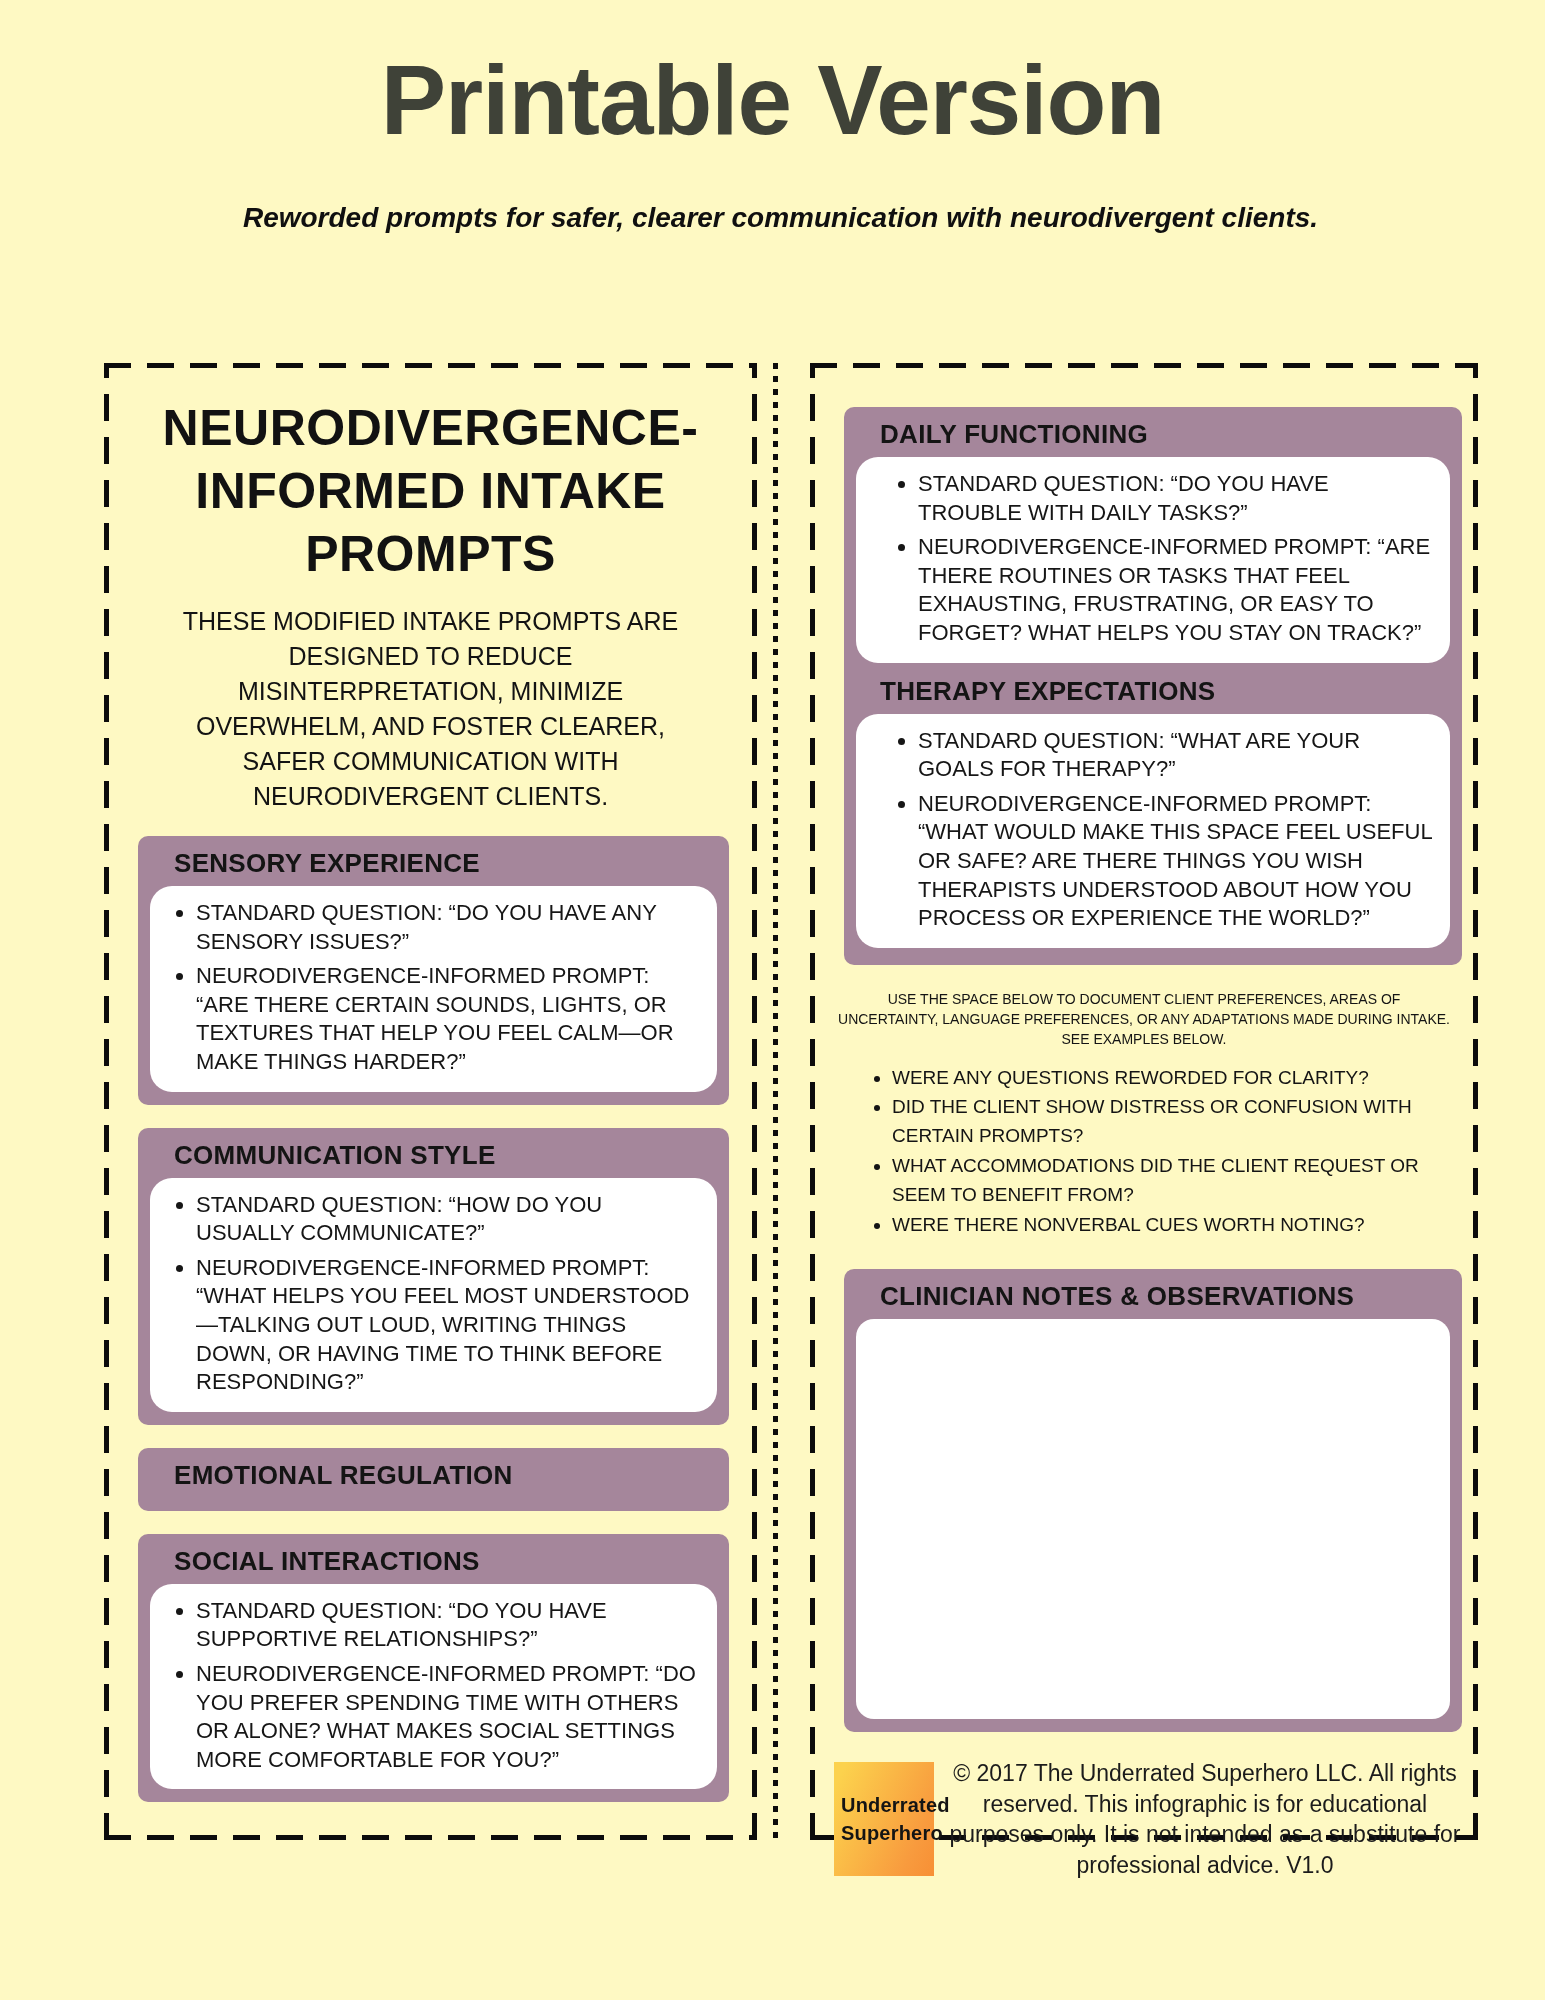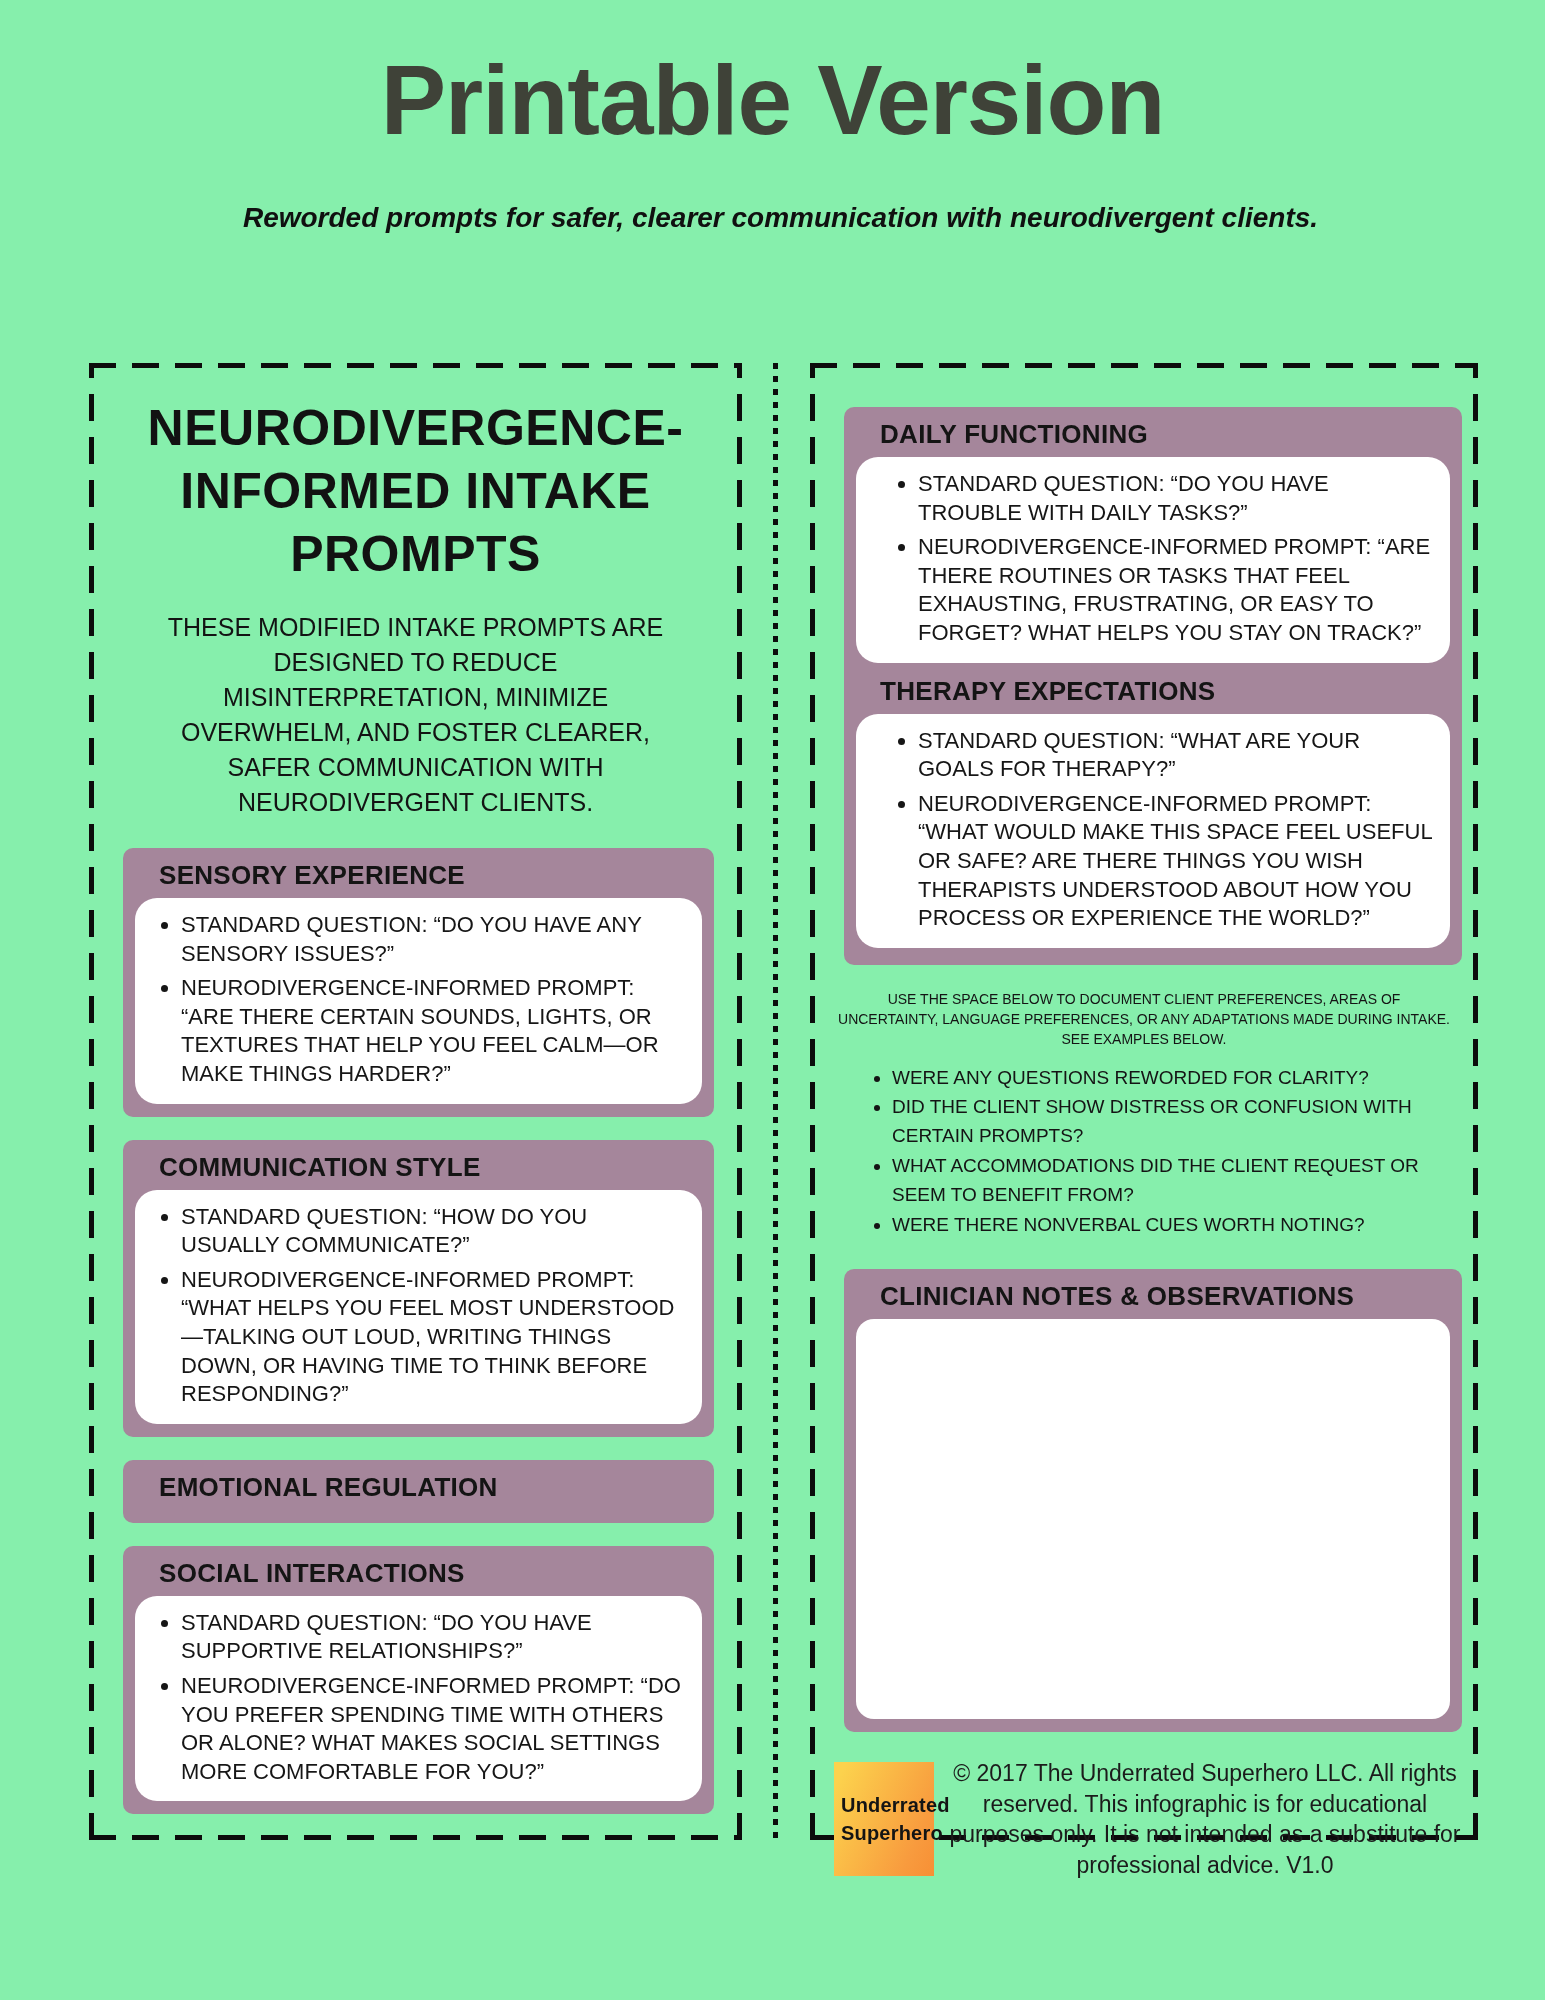--- a/index.html
+++ b/index.html
@@ -4,21 +4,21 @@
 <style>
   html, body { margin: 0; padding: 0; }
   body {
     width: 1545px; height: 2000px;
     font-family: "Liberation Sans", sans-serif;
     background: #f3eee4;
   }
   .canvas {
     position: relative;
     width: 1545px; height: 2000px;
-    background: #86efac;
+    background: #fef9c3;
     overflow: hidden;
   }
 
   .page-title {
     position: absolute; top: 44px; left: 0; right: 0;
     margin: 0; text-align: center;
     font-size: 98px; font-weight: 700; letter-spacing: -1px;
     color: #3f4238;
   }
   .page-subtitle {
@@ -35,21 +35,21 @@
     display: flex; flex-direction: column;
     background-image:
       repeating-linear-gradient(90deg, #0c0c0c 0 27px, transparent 27px 43px),
       repeating-linear-gradient(90deg, #0c0c0c 0 27px, transparent 27px 43px),
       repeating-linear-gradient(0deg, #0c0c0c 0 27px, transparent 27px 43px),
       repeating-linear-gradient(0deg, #0c0c0c 0 27px, transparent 27px 43px);
     background-position: 0 0, 0 100%, 0 0, 100% 0;
     background-size: 100% 5px, 100% 5px, 5px 100%, 5px 100%;
     background-repeat: no-repeat;
   }
-  .panel.left  { left: 89px;  width: 653px; gap: 6px; }
+  .panel.left  { left: 104px;  width: 653px; }
   .panel.right { left: 810px; width: 668px; }
 
   .divider {
     position: absolute; left: 773px; top: 363px;
     width: 5px; height: 1477px;
     background-image: repeating-linear-gradient(180deg, #0c0c0c 0 6px, transparent 6px 13px);
   }
 
   .panel-heading {
     margin: 34px 22px 0; text-align: center;

